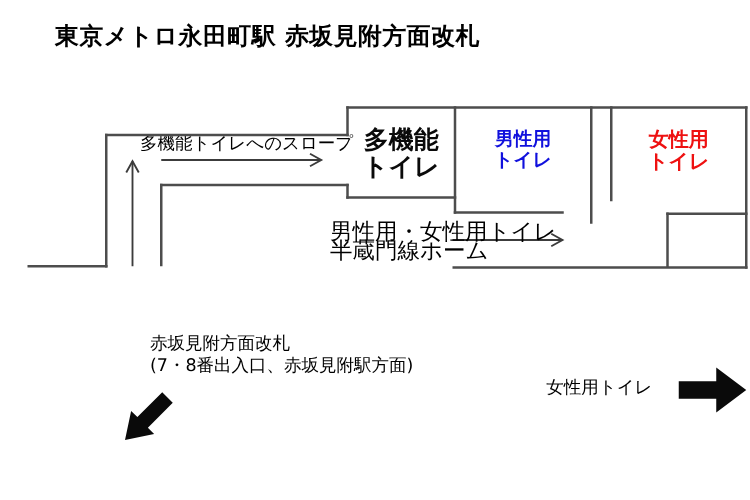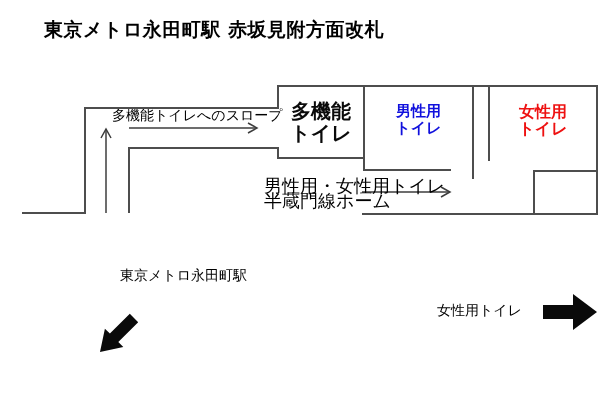--- a/index.html
+++ b/index.html
@@ -79,21 +79,22 @@
       <div class="wall" style="left: 277px; top: 157px; width: 88px; height: 2px; background: rgb(77, 77, 77);"></div>
       <div class="wall" style="left: 363px; top: 85px; width: 2px; height: 86px; background: rgb(77, 77, 77);"></div>
       <div class="wall" style="left: 363px; top: 169px; width: 88px; height: 2px; background: rgb(77, 77, 77);"></div>
       <div class="wall" style="left: 472px; top: 85px; width: 2px; height: 94px; background: rgb(77, 77, 77);"></div>
       <div class="wall" style="left: 488px; top: 85px; width: 2px; height: 76px; background: rgb(77, 77, 77);"></div>
       <div class="wall" style="left: 533px; top: 170px; width: 65px; height: 2px; background: rgb(77, 77, 77);"></div>
       <div class="wall" style="left: 533px; top: 170px; width: 2px; height: 44px; background: rgb(77, 77, 77);"></div>
     </div>
 
   <div class="lbl gate-label">
-    <div>東京メトロ永田町駅</div>
+    <div>赤坂見附方面改札</div>
+    <div>(7・8番出入口、赤坂見附駅方面)</div>
   </div>
 
   <div class="lbl platform-label">
     <div>女性用トイレ</div>
     
     
     
   </div>
 
 </div>

